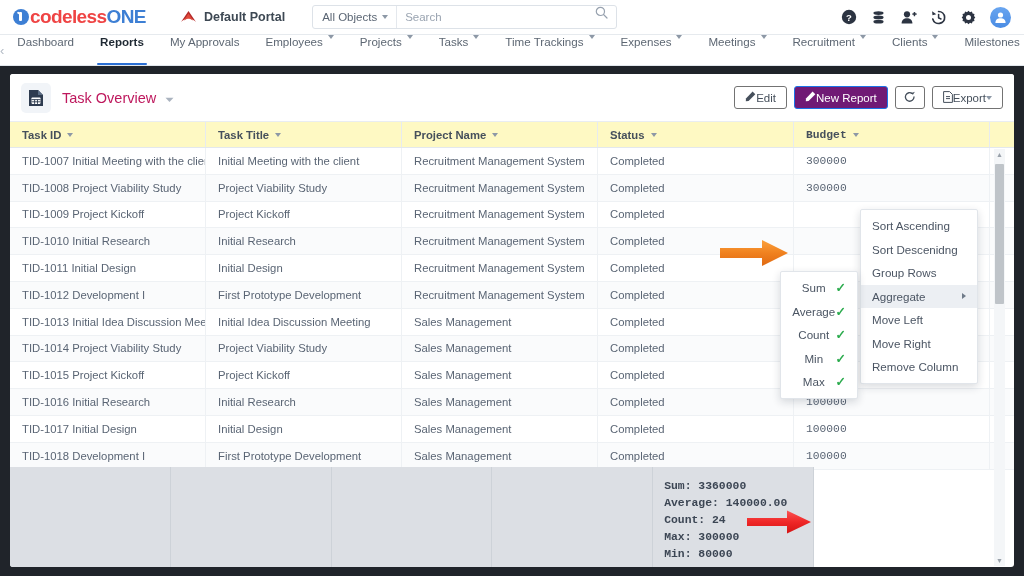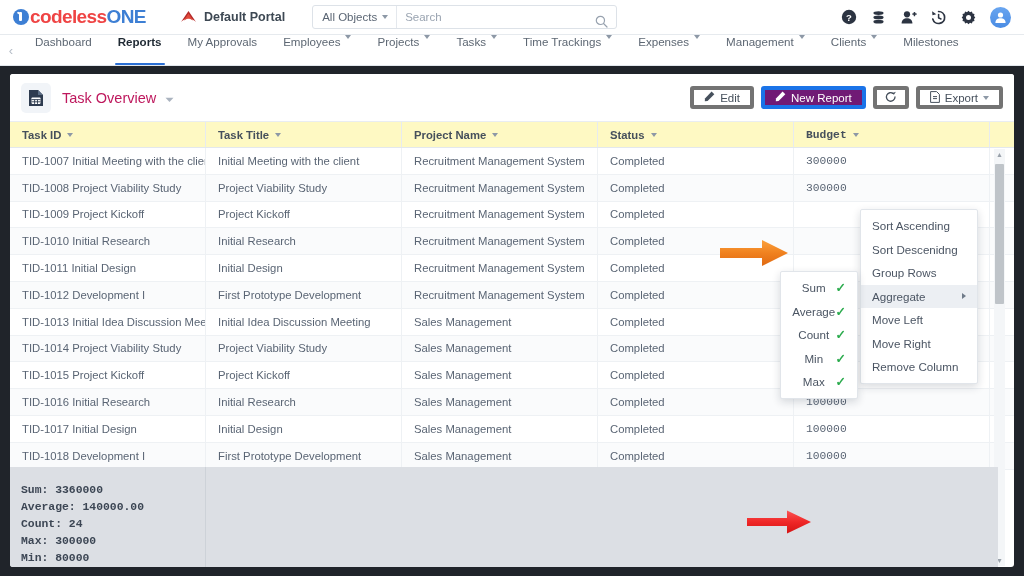--- a/index.html
+++ b/index.html
@@ -39,21 +39,21 @@
   }
   .logo-text { font-size:19px; font-weight:700; letter-spacing:-0.6px; }
   .logo-codeless { color:#ef4444; }
   .logo-one { color:#3d7fd4; }
 
   .portal { display:flex; align-items:center; margin-left:34px; }
   .portal-icon { width:17px; height:14px; margin-right:7px; position:relative; }
   .portal-label { font-size:12.5px; font-weight:700; color:#3d4853; }
 
   .searchwrap {
-    display:flex; align-items:flex-end; margin-left:27px;
+    display:flex; align-items:flex-start; margin-left:27px;
     width:305px; height:24px;
     border:1px solid #dde2e8; border-radius:3px; background:#fff;
   }
   .allobjects {
     display:flex; align-items:center; gap:5px;
     padding:0 8px 0 9px; height:100%;
     border-right:1px solid #e4e8ed;
     font-size:11.5px; color:#5a6573; white-space:nowrap;
   }
   .caret { width:0;height:0;border-left:3.5px solid transparent;border-right:3.5px solid transparent;border-top:4px solid #8d98a6;}
@@ -107,23 +107,23 @@
     border-bottom:1px solid #e9edf1; background:#fff;
   }
   .doc-icon-box {
     width:30px;height:30px;border-radius:5px;background:#f1f4f8;
     display:flex;align-items:center;justify-content:center;margin-right:11px;
   }
   .card-title { font-size:14.5px; color:#be185d; font-weight:400; }
   .title-caret { margin-left:9px; margin-top:2px; }
   .head-actions { margin-left:auto; display:flex; align-items:center; gap:7px; }
   .btn {
-    display:flex;align-items:center;gap:5px;
+    display:flex;align-items:center;
     height:23px;padding:0 10px;border-radius:3px;
-    border:4px solid #737373; background:#fff;
+    border:1px solid #737373; background:#fff;
     font-size:11.5px;color:#46505c;cursor:pointer;
   }
   .btn.primary { background:#701a75; border-color:#1a73e8; color:#fff; }
   .btn.icononly { padding:0 8px; }
 
   
   .tablewrap { position:relative; height:445px; }
   .thead {
     display:flex; height:26px; background:#fef9c3;
     border-bottom:1px solid #e3e8ed; align-items:flex-end;
@@ -148,22 +148,22 @@
     background:#f4f6f8;
   }
   .scrollthumb {
     position:absolute; left:1px; top:15px; width:9px; height:140px;
     background:#bfc4c9; border-radius:1px;
   }
   .scroll-arrow { position:absolute; left:2px; width:7px; color:#9aa2ab; font-size:7px; text-align:center;}
 
   
   .summary {
-    position:absolute; left:0; bottom:0; width:988px; height:100px;
-    background:#dcdfe4; display:flex;flex-direction:column;
+    position:absolute; left:0; bottom:0; width:804px; height:100px;
+    background:#dcdfe4; display:flex;
   }
   .sumcell { border-right:1px solid #cdd2d8; height:100%; }
   .sumbox { padding:11px 0 0 11px; }
   .sumline { font-size:11.4px; color:#3c4654; font-weight:700; line-height:17px; white-space:nowrap;}
 
   
   .menu {
     position:absolute; background:#fff;
     border:1px solid #e1e5ea; border-radius:2px;
     box-shadow:0 3px 9px rgba(20,30,50,.16);
@@ -293,21 +293,25 @@
         </div>
         <div class="nav-item">
           <span>Time Trackings</span>
           <span class="caret"></span>
         </div>
         <div class="nav-item">
           <span>Expenses</span>
           <span class="caret"></span>
         </div>
         <div class="nav-item">
-          <span>Management</span>
+          <span>Meetings</span>
+          <span class="caret"></span>
+        </div>
+        <div class="nav-item">
+          <span>Recruitment</span>
           <span class="caret"></span>
         </div>
         <div class="nav-item">
           <span>Clients</span>
           <span class="caret"></span>
         </div>
         <div class="nav-item">
           <span>Milestones</span>
         </div>
       </div>

